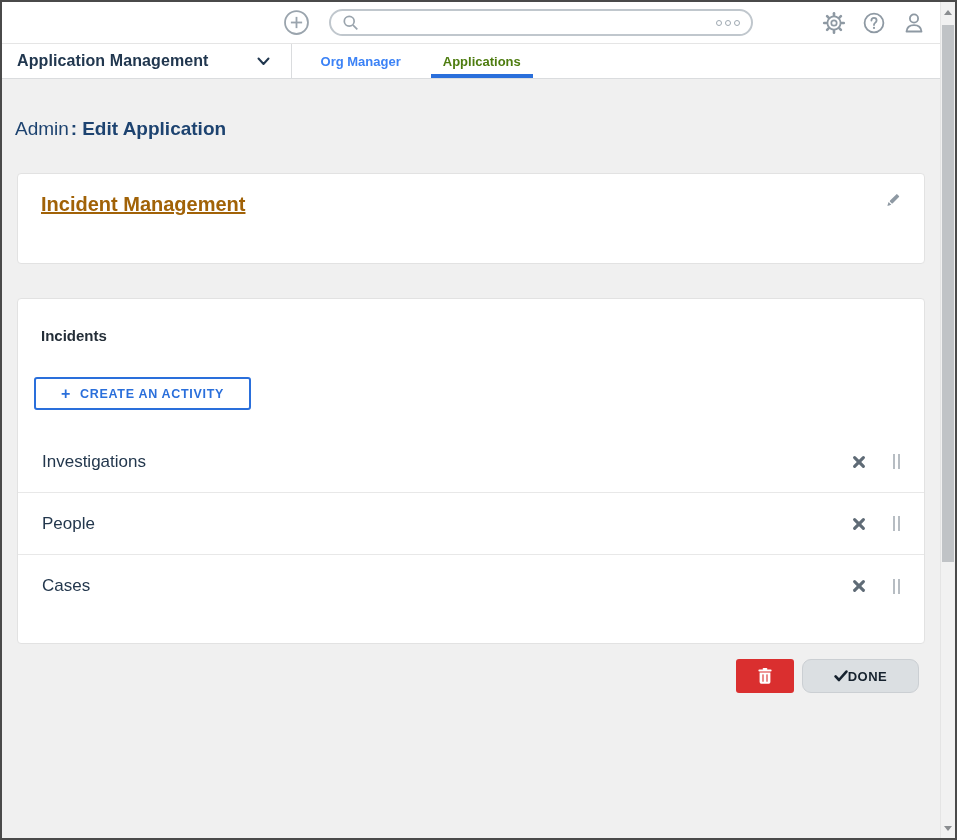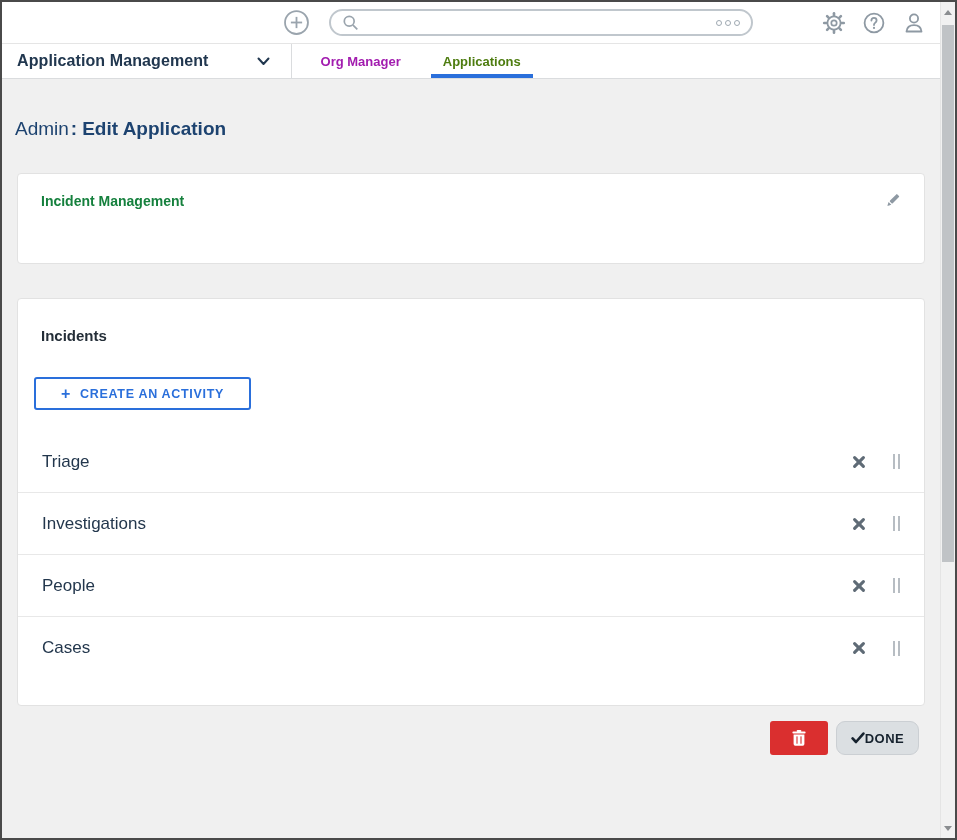--- a/index.html
+++ b/index.html
@@ -26,34 +26,34 @@
   .dot { width:6px; height:6px; border:1.5px solid #9fa9b2; border-radius:50%; }
   .topbar-right { margin-left:auto; display:flex; align-items:center; gap:16px; margin-right:14px; }
   .tb-icon { display:flex; cursor:pointer; }
 
   
   .navbar { height:35px; background:#fff; border-bottom:1px solid #dadcde; display:flex; align-items:stretch; flex-shrink:0; }
   .app-menu { display:flex; align-items:center; padding-left:15px; gap:48px; cursor:pointer; }
   .app-menu-label { font-size:16px; font-weight:700; color:#21374f; letter-spacing:0.1px; }
   .nav-divider { width:1px; background:#dadcde; margin-left:21px; }
   .tabs { display:flex; margin-left:8px; }
-  .tab { position:relative; display:flex; align-items:center; padding:0 21px; font-size:13px; font-weight:700; color:#a21caf; cursor:pointer; }
+  .tab { position:relative; display:flex; align-items:center; padding:0 21px; font-size:13px; font-weight:700; color:#3b82f6; cursor:pointer; }
   .tab.active { color:#4d7c0f; }
   .tab.active::after { content:""; position:absolute; left:9px; right:9px; bottom:0; height:4px; background:var(--accent-blue,#2a6fdb); }
 
   
   .content { flex:1; background:var(--content-bg,#f0f0f0); position:relative; overflow:hidden; }
   .page-title { margin:39px 13px 0; font-size:19px; color:var(--navy-text,#1d4370); }
   .title-prefix { font-weight:400; }
   .title-sep { font-weight:700; margin:0 5px 0 2px; }
   .title-main { font-weight:700; }
 
   .card { background:#fff; border:1px solid #e2e2e2; border-radius:4px; margin:0 15px; }
   .card-app { margin-top:33px; height:91px; padding:19px 21px; display:flex; justify-content:space-between; align-items:flex-start; }
-  .card-app-title { font-size:14px; font-weight:700; color:#15803d; padding-left:2px; }
+  .card-app-title { font-size:20px; font-weight:700; color:#a16207; padding-left:2px;text-decoration:underline; }
   .edit-icon { display:flex; cursor:pointer; margin-top:-3px; }
 
   .card-activities { margin-top:34px; padding:28px 0 26px; }
   .activities-heading { font-size:15px; font-weight:700; color:#242e38; padding:0 23px; }
   .create-btn { margin:33px 0 0 16px; height:33px; padding:0 25px; background:#fff; border:2px solid var(--accent-blue,#2a6fdb); border-radius:3px; color:var(--accent-blue,#2a6fdb); font-size:12.5px; font-weight:700; letter-spacing:0.7px; display:inline-flex; align-items:center; gap:9px; cursor:pointer; font-family:inherit; }
   .create-plus { font-size:16px; font-weight:700; line-height:1; }
 
   .activity-list { margin-top:21px; }
   .activity-row { height:62px; display:flex; align-items:center; padding:0 24px; border-bottom:1px solid #e8e8e8; }
   .activity-row:last-child { border-bottom:none; }
@@ -61,21 +61,21 @@
   .activity-label { font-size:17px; color:#23374d; cursor:pointer; }
   .label-wrap.highlighted { display:inline-block; flex:none; border:3px solid var(--highlight-red,#e32b2a); padding:5px 9px; margin-left:-12px; }
   .label-wrap.highlighted + .spacer { flex:1; }
   .spacer { flex:0; }
   .x-icon { display:flex; cursor:pointer; }
   .drag-handle { margin-left:27px; display:flex; gap:3px; cursor:grab; }
   .drag-bar { width:2px; height:15px; background:#b7bdc3; }
 
   .footer-actions { display:flex; justify-content:flex-end; align-items:center; gap:8px; margin:15px 21px 0 0; }
   .trash-btn { width:58px; height:34px; background:var(--danger-red,#da2f2f); border:none; border-radius:3px; display:flex; align-items:center; justify-content:center; cursor:pointer; }
-  .done-btn { height:34px; padding:0 14px; background:#dbdfe2; border:1px solid #cbcfd3; border-radius:9px; display:flex; align-items:center; font-size:13px; font-weight:700; color:#16222e; letter-spacing:0.4px; cursor:pointer; font-family:inherit; }
+  .done-btn { height:34px; padding:0 31px; background:#dbdfe2; border:1px solid #cbcfd3; border-radius:9px; display:flex; align-items:center; font-size:13px; font-weight:700; color:#16222e; letter-spacing:0.4px; cursor:pointer; font-family:inherit; }
 </style>
 </head>
 <body>
 
 <div class="screen">
 
   <div class="scrollbar">
     <div class="scroll-btn scroll-up">
         <span class="tri-up"></span>
       </div>
@@ -172,36 +172,20 @@
         </span>
       </section>
 
       <section class="card card-activities">
         <h2 class="activities-heading">Incidents</h2>
         <button class="create-btn">
           <span class="create-plus">+</span>
           <span>CREATE AN ACTIVITY</span>
         </button>
         <div class="activity-list">
-  <div class="activity-row">
-    <span class="label-wrap">
-      <span class="activity-label">Triage</span>
-    </span>
-    <span class="spacer"></span>
-    <span class="x-icon">
-      <svg width="14" height="14" viewBox="0 0 14 14" fill="none" stroke="#5f6b76" stroke-width="3.1" stroke-linecap="round">
-        <line x1="2.6" y1="2.6" x2="11.4" y2="11.4"></line>
-                  <line x1="11.4" y1="2.6" x2="2.6" y2="11.4"></line>
-      </svg>
-    </span>
-    <span class="drag-handle">
-      <span class="drag-bar"></span>
-                <span class="drag-bar"></span>
-    </span>
-  </div>
 
 
   <div class="activity-row">
     <span class="label-wrap">
       <span class="activity-label">Investigations</span>
     </span>
     <span class="spacer"></span>
     <span class="x-icon">
       <svg width="14" height="14" viewBox="0 0 14 14" fill="none" stroke="#5f6b76" stroke-width="3.1" stroke-linecap="round">
         <line x1="2.6" y1="2.6" x2="11.4" y2="11.4"></line>

